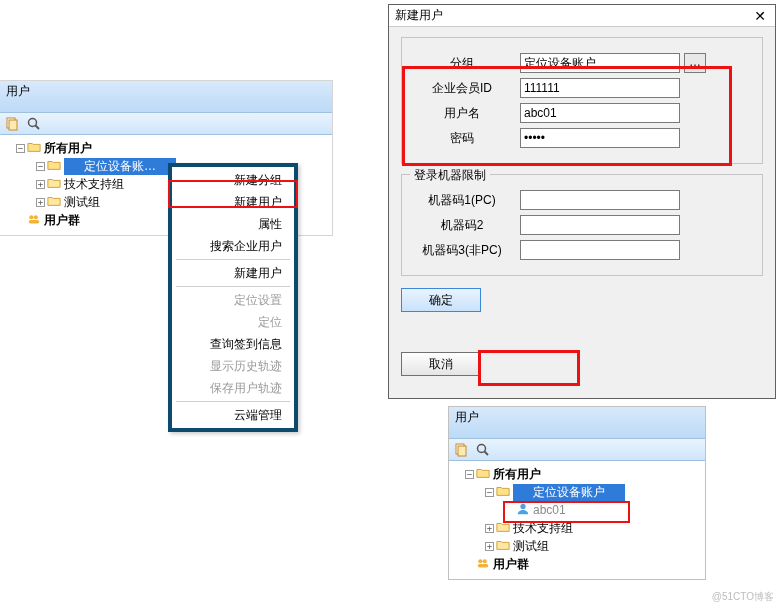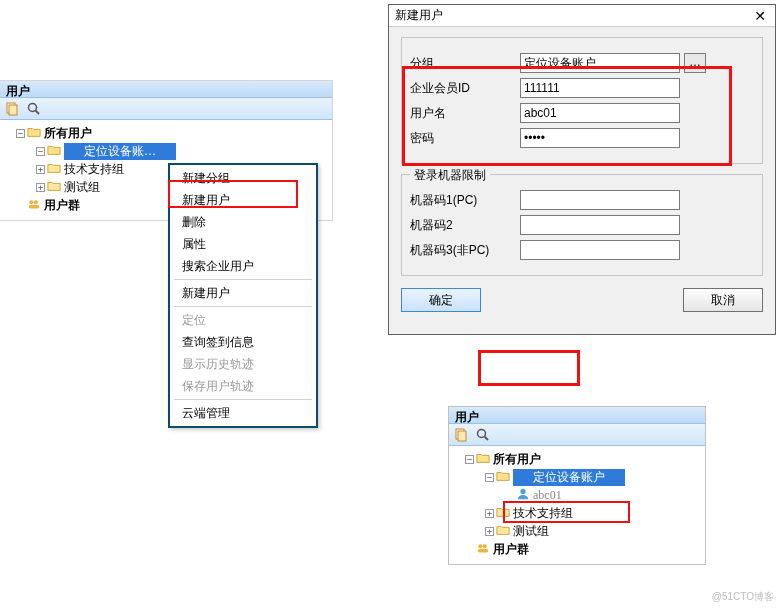--- a/index.html
+++ b/index.html
@@ -6,69 +6,70 @@
   body { margin: 0; width: 780px; height: 608px; background: #fff; position: relative; }
 
   
   .left-pane {
     position: absolute; left: 0; top: 80px; width: 333px;
     border: 1px solid #d5d5d5; border-left: none;
   }
   .panel-header {
     background: linear-gradient(#d8e9fb,#bcdaf7);
     border-bottom: 1px solid #9ec1e0;
-    height: 17px; line-height: 20px; padding-left: 6px; color: #000; font-weight: bold;
+    height: 32px; line-height: 20px; padding-left: 6px; color: #000;
   }
   .panel-toolbar {
     background: linear-gradient(#e9f3fd,#cfe5fb);
     height: 22px; display: flex; align-items: center; gap: 6px; padding-left: 4px;
     border-bottom: 1px solid #9ec1e0;
   }
   .tb-icon { width: 16px; height: 16px; display: inline-flex; align-items:center; justify-content:center; }
   .tree { padding: 4px 0 6px 4px; background:#fff; }
   .tree-row { display:flex; align-items:center; height:18px; }
   .twisty { width:12px; text-align:center; color:#5c5c5c; font-family: monospace; border:1px solid #999; height:9px; width:9px; line-height:7px; font-size:9px; margin-right:2px;}
   .twisty.empty { border:none; }
   .folder-icon svg, .folder-open-icon svg, .group-icon svg, .user-icon svg { width:14px; height:14px; }
-  .tree-label { margin-left:3px;font-family:Liberation Serif, serif; }
+  .tree-label { margin-left:3px; }
   .bold { font-weight:bold; }
   .selected { background:#2f7bd9; color:#fff; padding:0 20px; }
   .indent1 { padding-left: 12px; }
   .indent2 { padding-left: 32px; }
   .indent3 { padding-left: 52px; }
 
   
   .context-menu {
-    position:absolute; left:168px; top:163px; width:150px;
-    background:#fff; border:2px solid #0c4a6e; box-shadow:2px 2px 4px rgba(0,0,0,.2);
+    position:absolute; left:168px; top:163px; width:130px;
+    background:#fff; border:4px solid #0c4a6e; box-shadow:2px 2px 4px rgba(0,0,0,.2);
     padding:2px 0;
+    text-align:right;
   }
   .menu-item { height:22px; line-height:22px; padding:0 12px; color:#000; }
   .menu-item.disabled { color:#9a9a9a; }
   .menu-sep { height:1px; background:#d0d0d0; margin:2px 4px; }
   .red-box-1 { position:absolute; left:168px; top:180px; width:130px; height:28px; border:2px solid #e11; pointer-events:none; }
 
   
   .dialog {
     position:absolute; left:388px; top:4px; width:388px;
     border:1px solid #606060;
     background:#f0f0f0;
   }
   .dlg-title { display:flex; align-items:center; justify-content:space-between;
     height:22px; background:#fff; border-bottom:1px solid #ccc; padding:0 6px; }
   .dlg-close { font-size:14px; width:18px; text-align:center; }
   .dlg-body { padding:10px 12px 10px 12px; }
   .form-group { border:1px solid #c5c5c5; padding:10px 8px 10px 8px; margin-bottom:10px; position:relative; }
   .form-group.legend::before{ content: attr(data-legend); position:absolute; top:-8px; left:8px; background:#f0f0f0; padding:0 4px; }
   .form-row { display:flex; align-items:center; margin:5px 0; }
-  .form-label { width:110px; text-align:left; padding-right:6px; }
+  .form-label { width:110px; text-align:center; padding-right:6px; }
   .form-input { border:1px solid #7a7a7a; height:20px; padding:1px 3px; width:160px; background:#fff; }
   .browse-btn { width:22px; height:20px; border:1px solid #7a7a7a; background:#e8e8e8; margin-left:4px; text-align:center; line-height:16px;}
   .red-box-2 { position:absolute; border:3px solid #e11; left: 0px; top: 28px; width: 330px; height: 100px; pointer-events:none;}
-  .dlg-buttons { display:flex; gap:40px; justify-content:space-between; padding:2px 0 12px; }
+  .dlg-buttons { display:flex; gap:40px; justify-content:space-between; padding:2px 0 12px;flex-direction:column; }
   .dlg-btn { width:80px; height:24px; border:1px solid #707070; background:linear-gradient(#fefefe,#e5e5e5); display:flex; align-items:center; justify-content:center;}
   .dlg-btn.primary { background:linear-gradient(#eaf3fe,#c9e2fb); border:1px solid #3b87d8; }
   .red-box-3 { position:absolute; border:3px solid #e11; left: 478px; top: 350px; width: 102px; height: 36px; pointer-events:none;}
 
   
   .small-pane {
     position:absolute; left:448px; top:406px; width:258px;
     border:1px solid #c0c0c0;
   }
   .red-box-4 { position:absolute; border:2px solid #e11; left: 503px; top: 501px; width: 127px; height: 22px; pointer-events:none;}
@@ -131,26 +132,26 @@
             <rect x="2" y="9" width="12" height="4" rx="2" fill="#f2b33a"></rect>
           </svg></span>
       <span class="tree-label bold">用户群</span>
     </div>
   </div>
 </div>
 
 <div class="context-menu">
   <div class="menu-item">新建分组</div>
   <div class="menu-item">新建用户</div>
-  <div class="menu-item">删除</div>
   <div class="menu-item">属性</div>
   <div class="menu-item">搜索企业用户</div>
   <div class="menu-sep"></div>
   <div class="menu-item">新建用户</div>
   <div class="menu-sep"></div>
+  <div class="menu-item disabled">定位设置</div>
   <div class="menu-item disabled">定位</div>
   <div class="menu-item">查询签到信息</div>
   <div class="menu-item disabled">显示历史轨迹</div>
   <div class="menu-item disabled">保存用户轨迹</div>
   <div class="menu-sep"></div>
   <div class="menu-item">云端管理</div>
 </div>
 <div class="red-box-1"></div>
 
 <div class="dialog">

